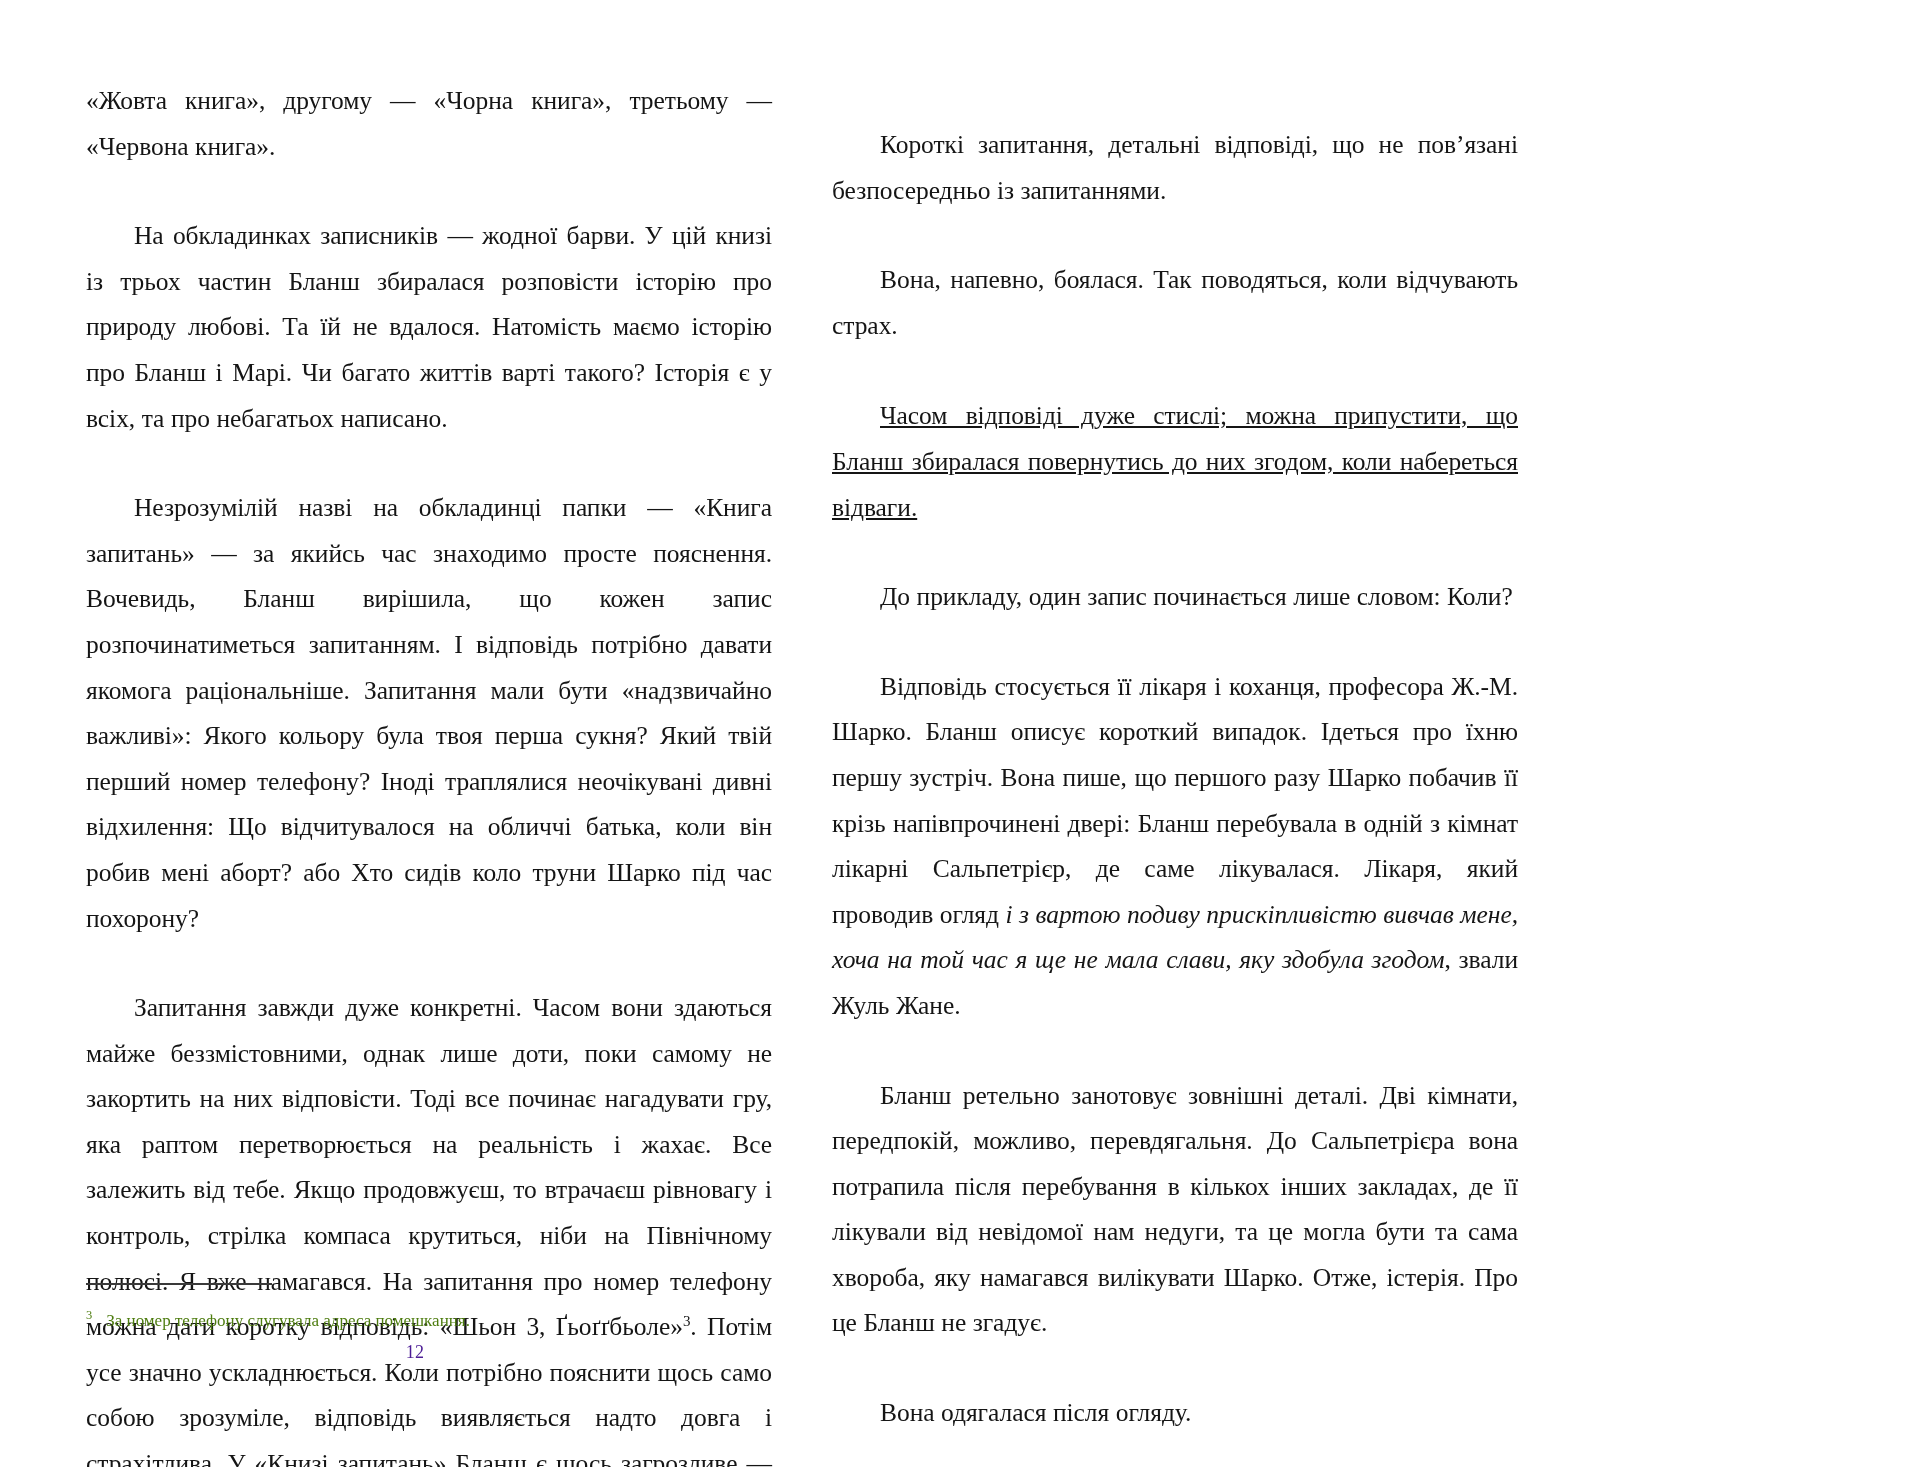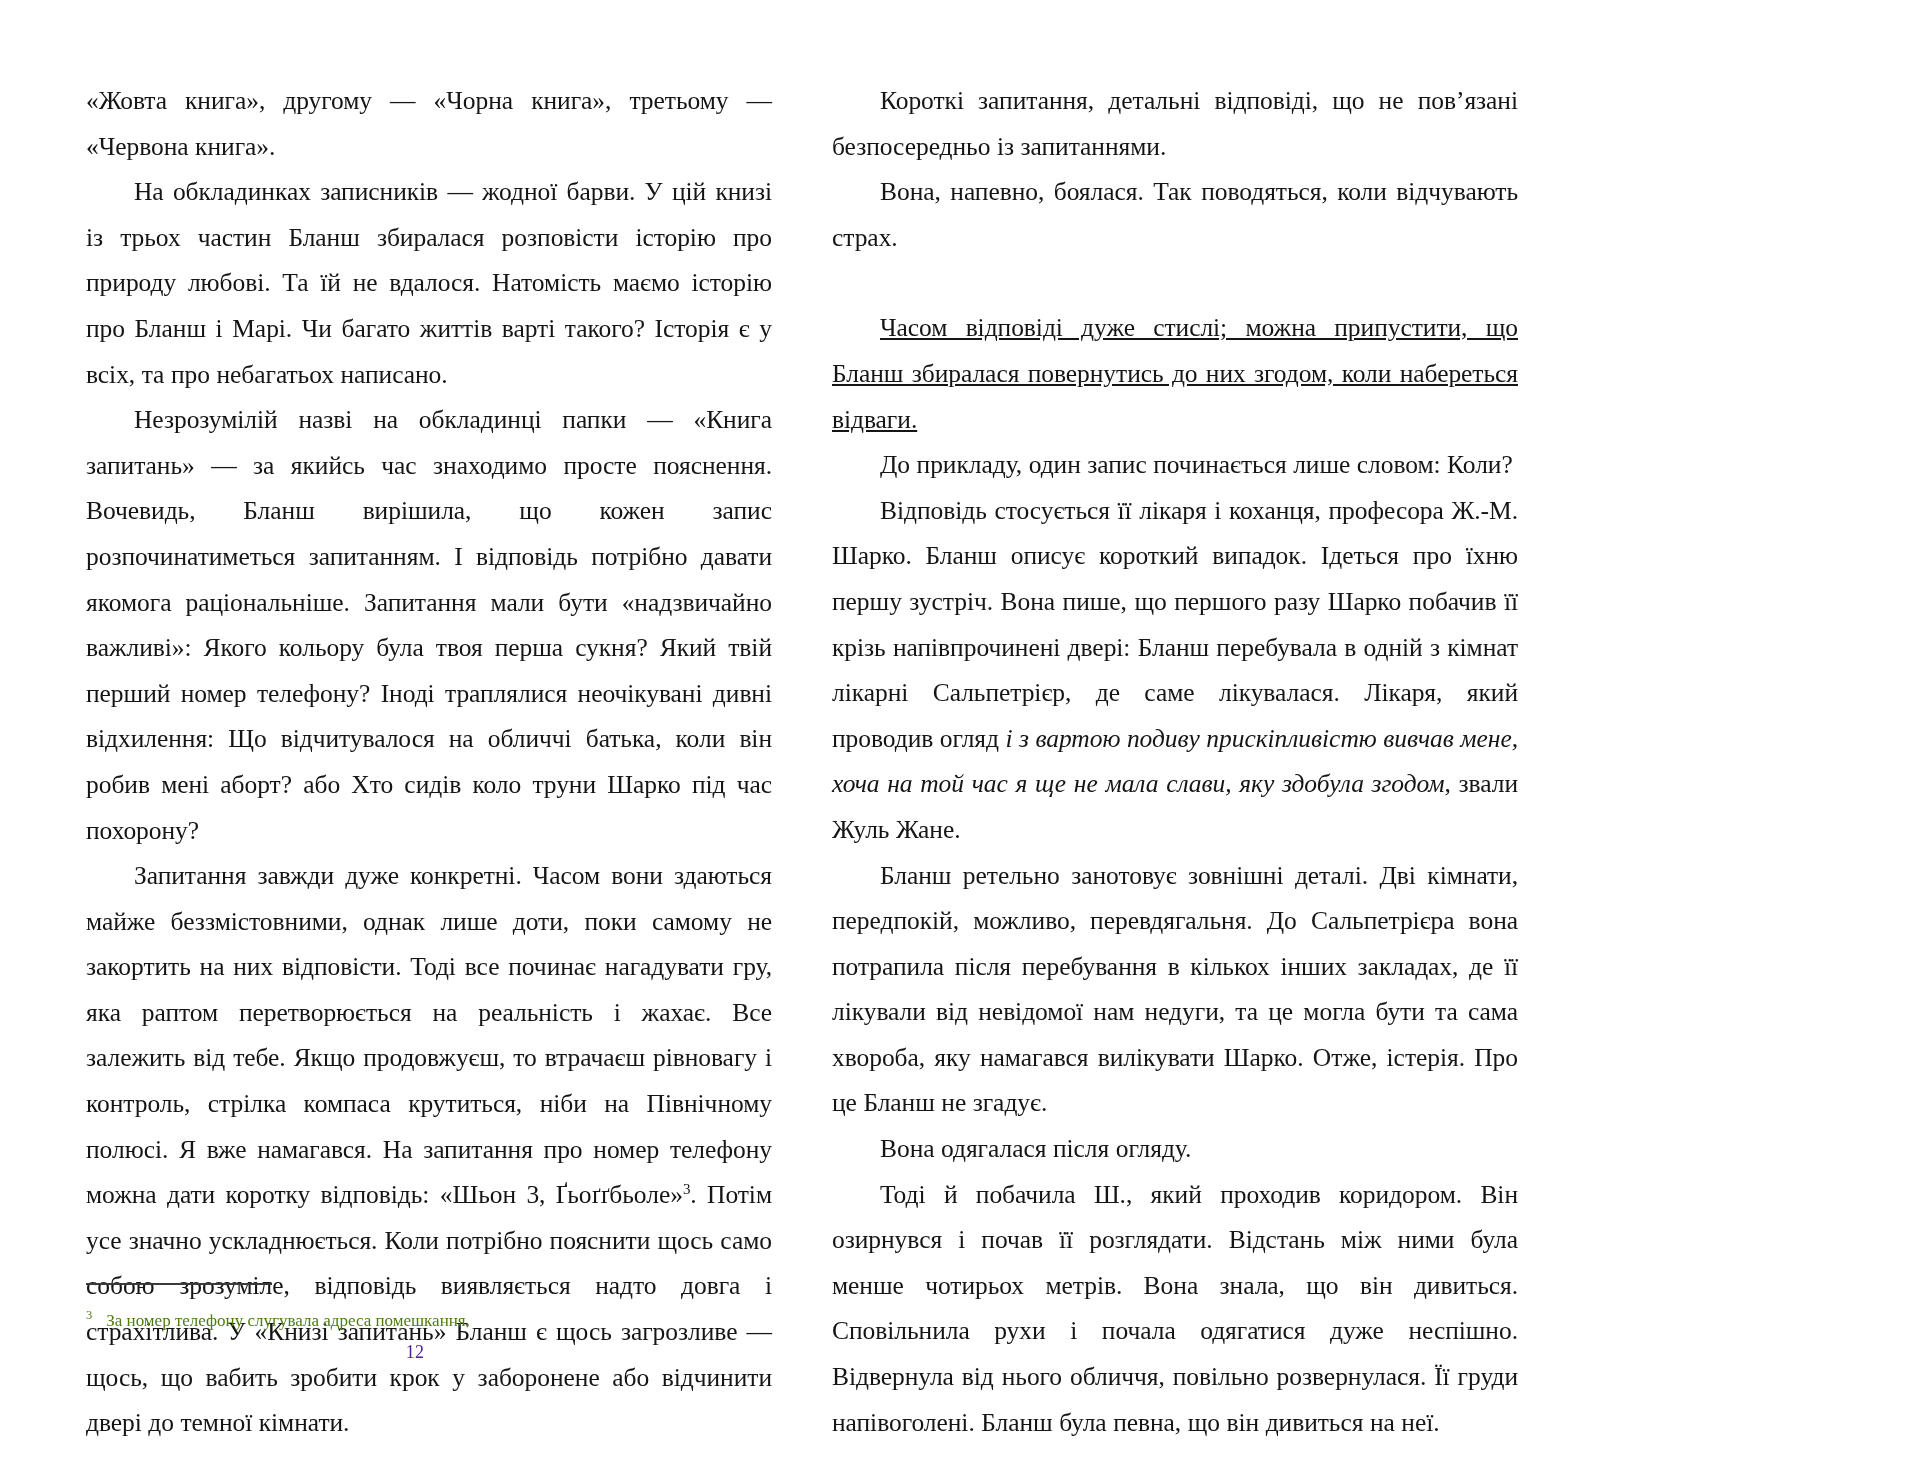--- a/index.html
+++ b/index.html
@@ -27,21 +27,21 @@
   .para {
     margin: 0;
     font-size: 25.5px;
     line-height: 45.6px;
     text-align: justify;
     text-justify: inter-word;
     letter-spacing: -0.05px;
     word-spacing: 0.2px;
     hyphens: manual;
   }
-  .para.indent { text-indent: 48px; }
+  .para.indent { text-indent: 48px; margin-top: 44px; }
   .para.gap-before { margin-top: 45px; text-decoration: underline; }
 
   .para b, .para strong {
     font-weight: 400;
   }
   .para i, .para em {
     font-style: italic;
   }
   sup.fn-ref {
     font-size: 15px;

